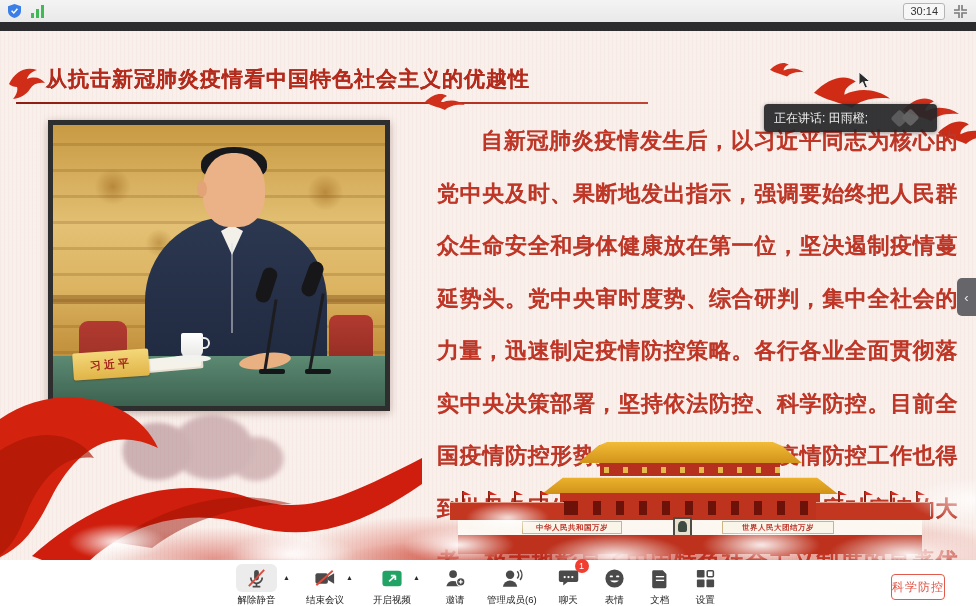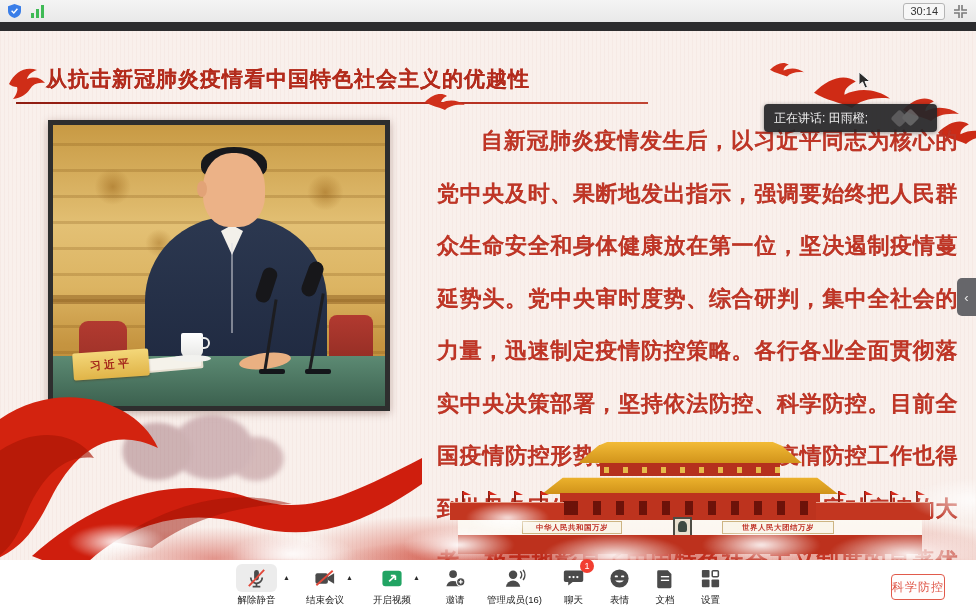--- a/index.html
+++ b/index.html
@@ -369,21 +369,21 @@
       </div>
 
       <div class="tb-item">
         <div class="tb-iconwrap">
           <svg width="25" height="23" viewBox="0 0 25 24">
             <circle cx="11" cy="8" r="4.4" fill="#4a4a4a"></circle>
             <path d="M3.5 20.5 a7.6 7.6 0 0 1 15 0 Z" fill="#4a4a4a"></path>
             <path d="M18.5 4.5 a5.5 5.5 0 0 1 0 7.5 M21.5 3 a8.5 8.5 0 0 1 0 10.5" stroke="#4a4a4a" stroke-width="1.6" fill="none"></path>
           </svg>
         </div>
-        <div class="tb-label">管理成员(16)</div>
+        <div class="tb-label">管理成员(6)</div>
       </div>
 
       <div class="tb-item">
         <div class="tb-iconwrap">
           <svg width="23" height="23" viewBox="0 0 24 24">
             <path d="M3 4 h18 a2 2 0 0 1 2 2 v9 a2 2 0 0 1 -2 2 h-10 l-5 4 v-4 h-3 a2 2 0 0 1 -2 -2 v-9 a2 2 0 0 1 2 -2 Z" fill="#4a4a4a" transform="translate(1,0) scale(0.92)"></path>
             <circle cx="8" cy="10.5" r="1.2" fill="#fff"></circle>
               <circle cx="12" cy="10.5" r="1.2" fill="#fff"></circle>
               <circle cx="16" cy="10.5" r="1.2" fill="#fff"></circle>
           </svg>

